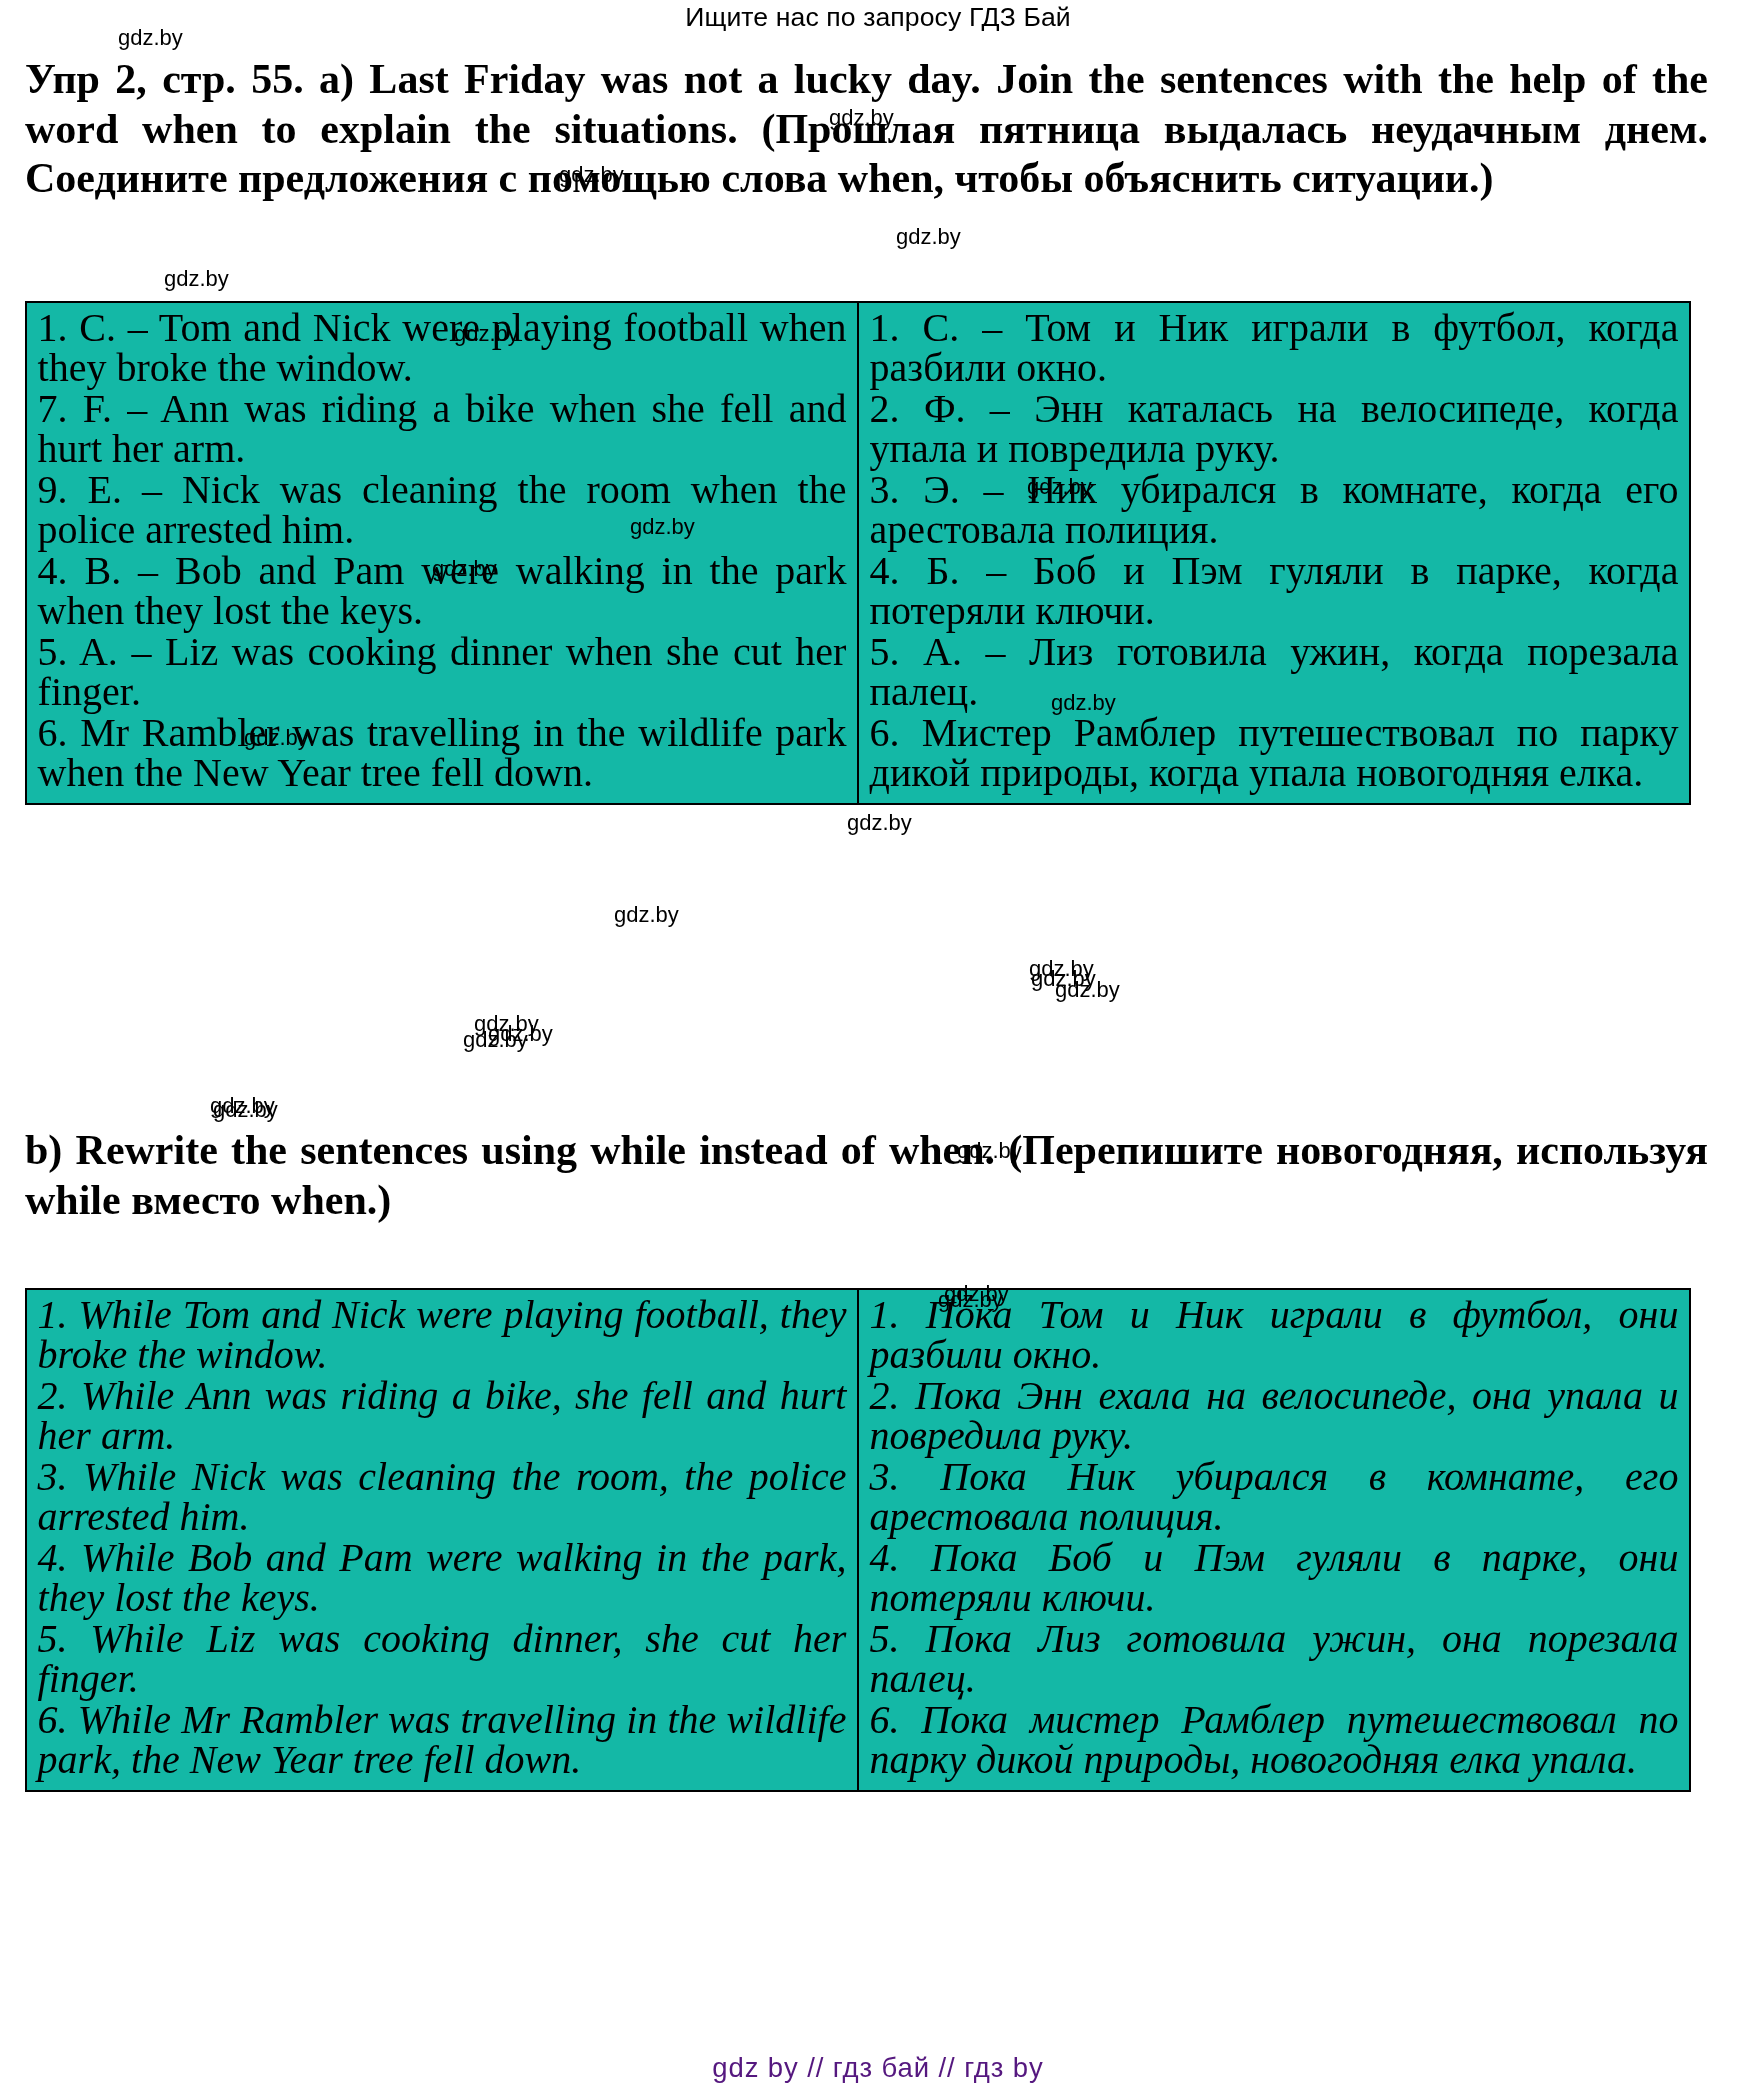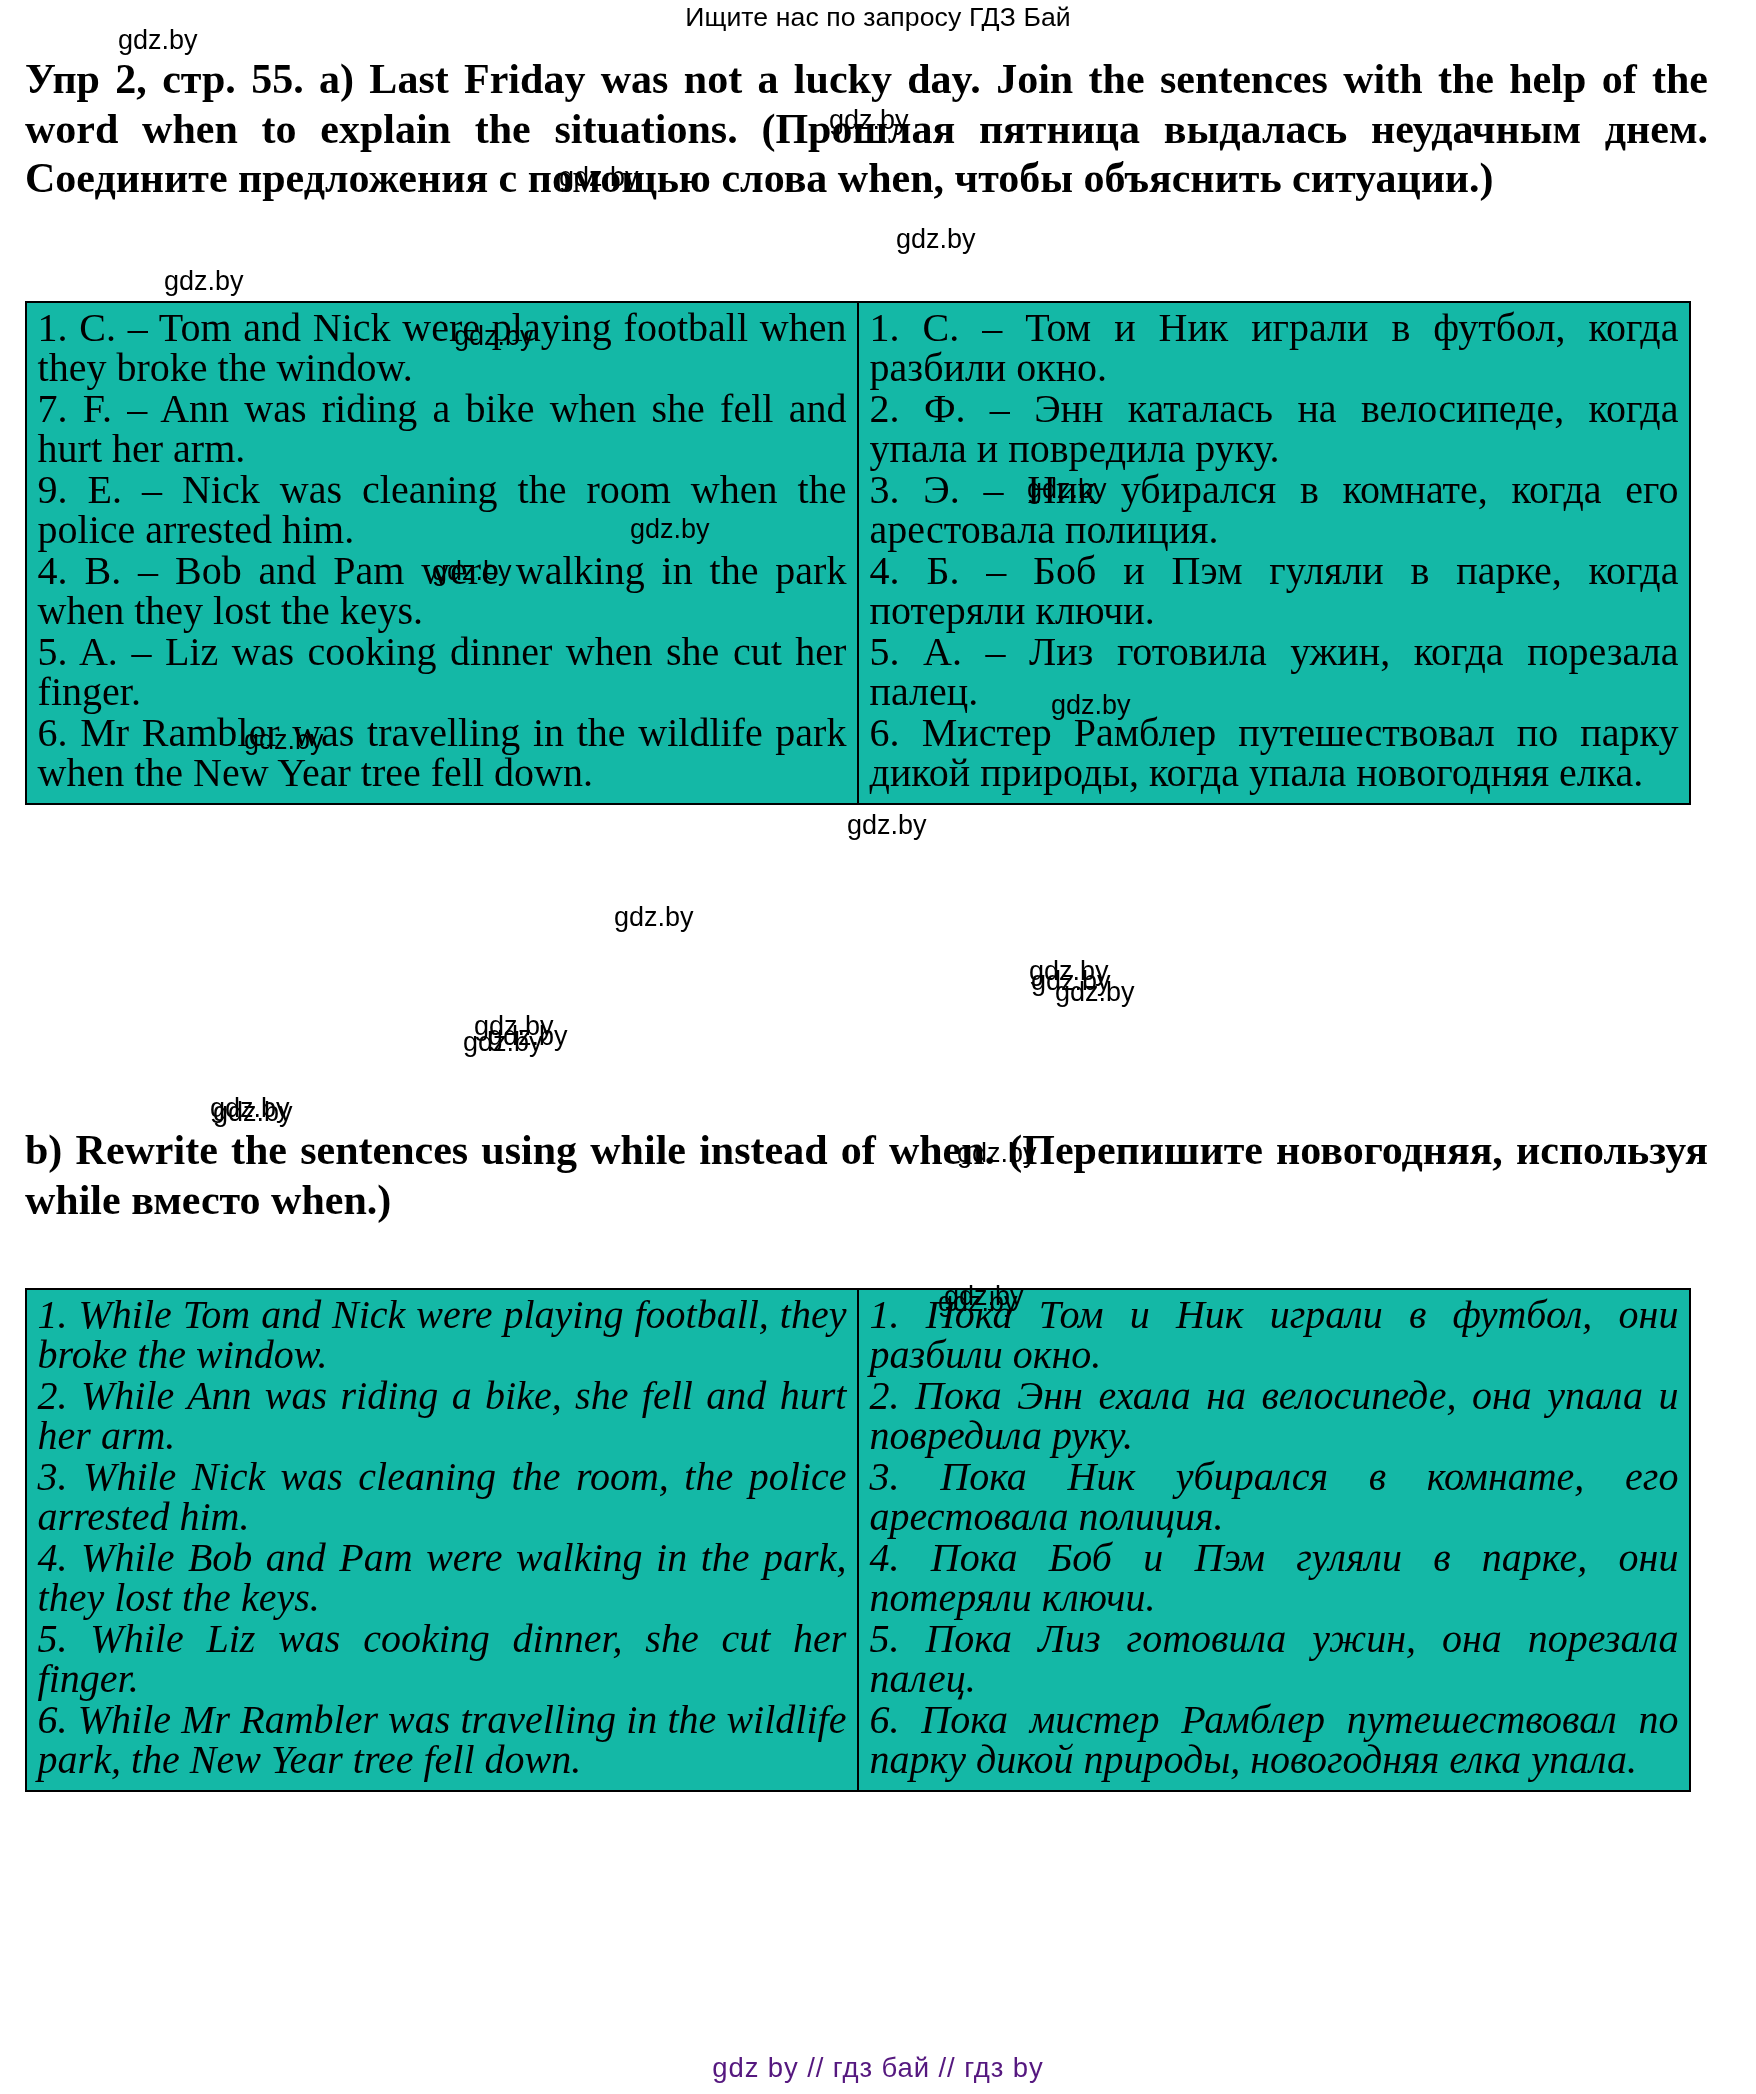--- a/index.html
+++ b/index.html
@@ -106,21 +106,21 @@
     hyphens: none;
   }
   .answer-table td.col-ru .sentence-list li {
     font-size: 40px;
   }
 
   
   .wm {
     position: absolute;
     font-family: "Liberation Sans", "DejaVu Sans", sans-serif;
-    font-size: 27px;
+    font-size: 22px;
     color: #000000;
     white-space: nowrap;
     pointer-events: none;
     z-index: 5;
   }
 
   
   .footer {
     position: absolute;
     left: 0;

